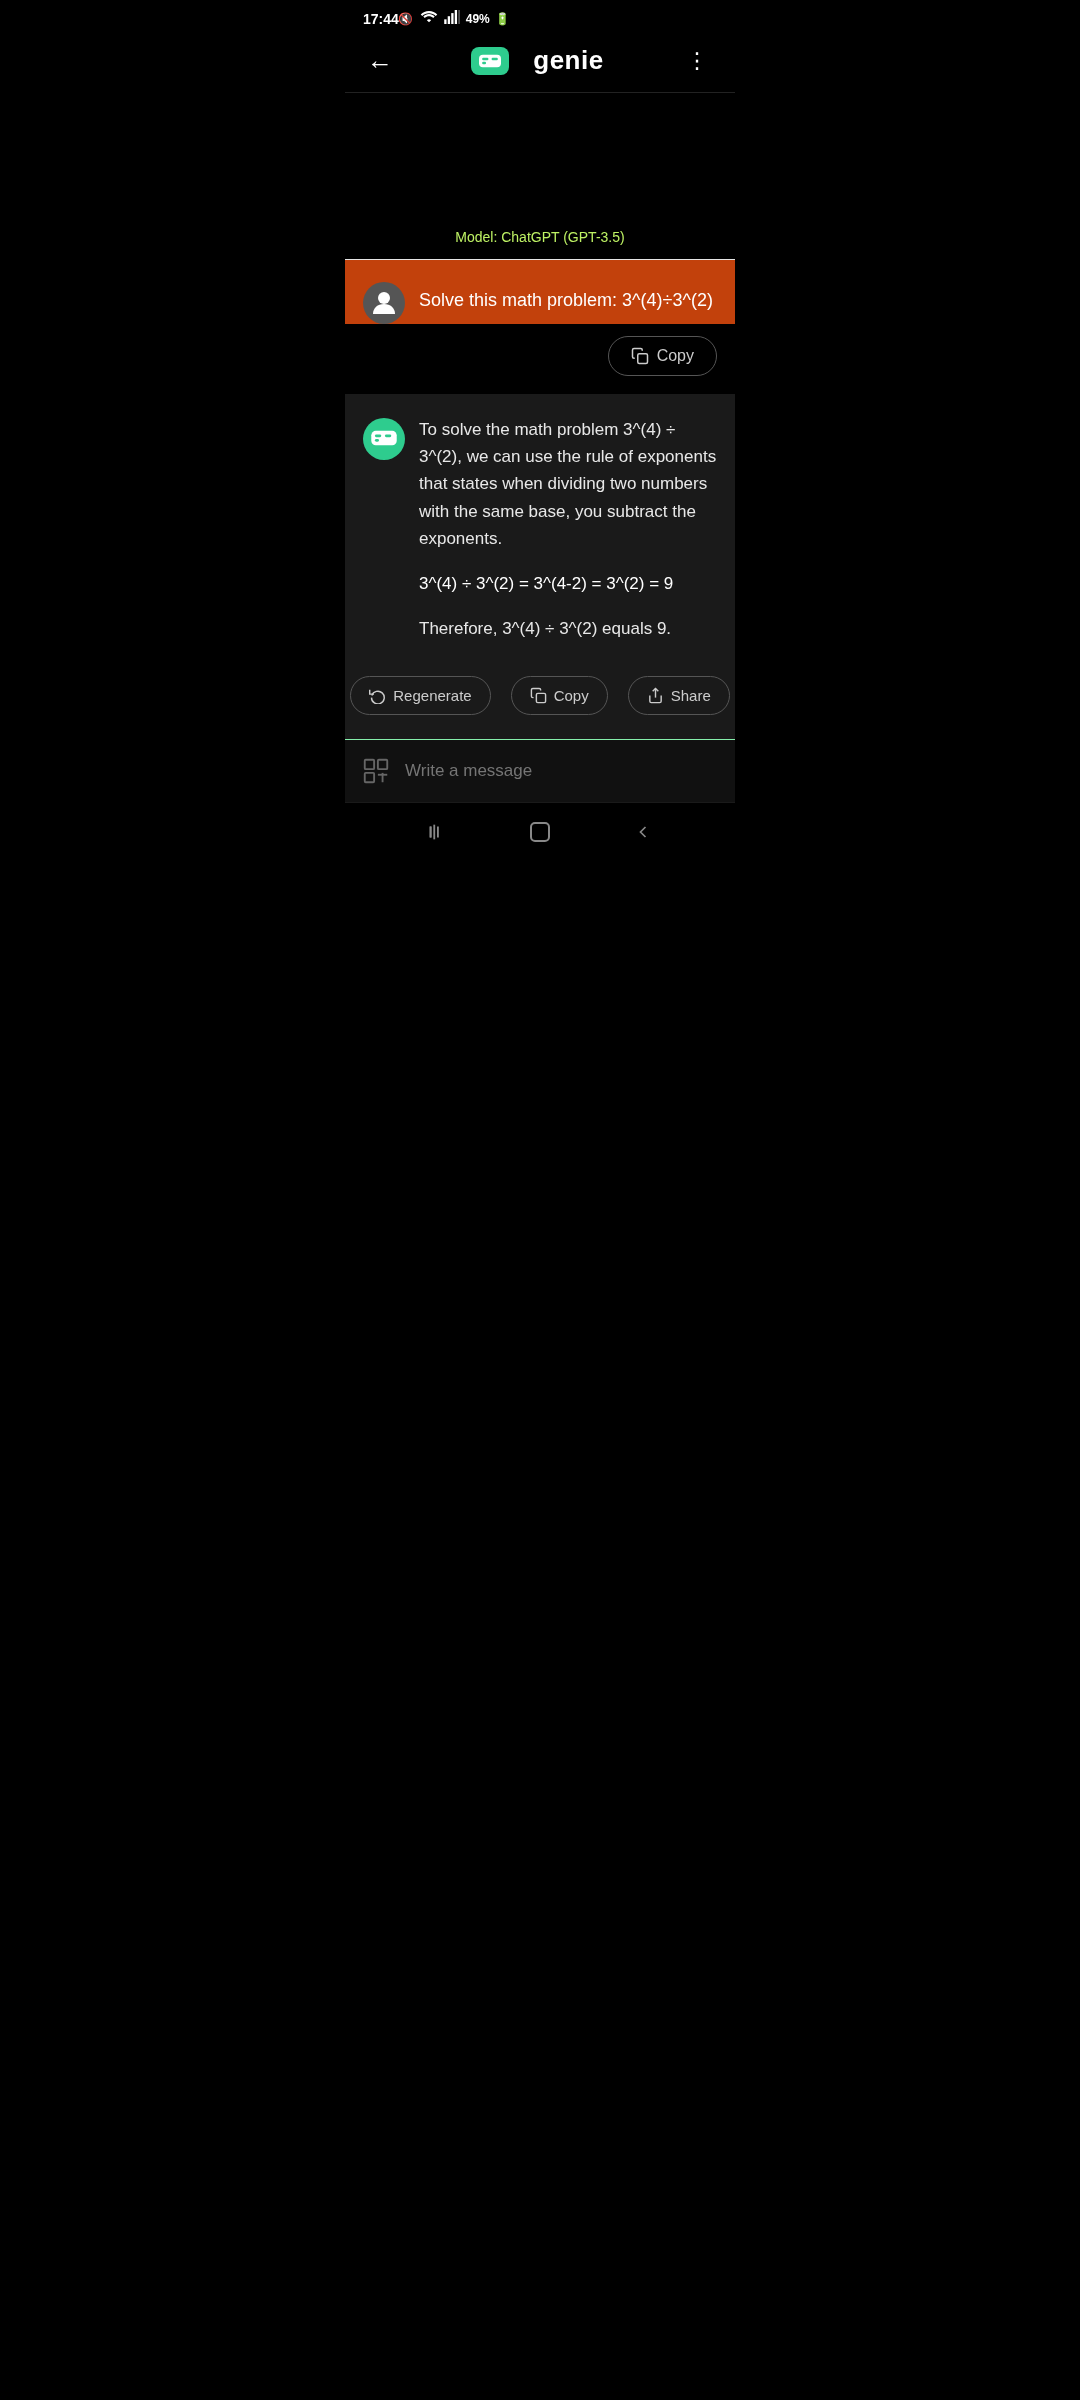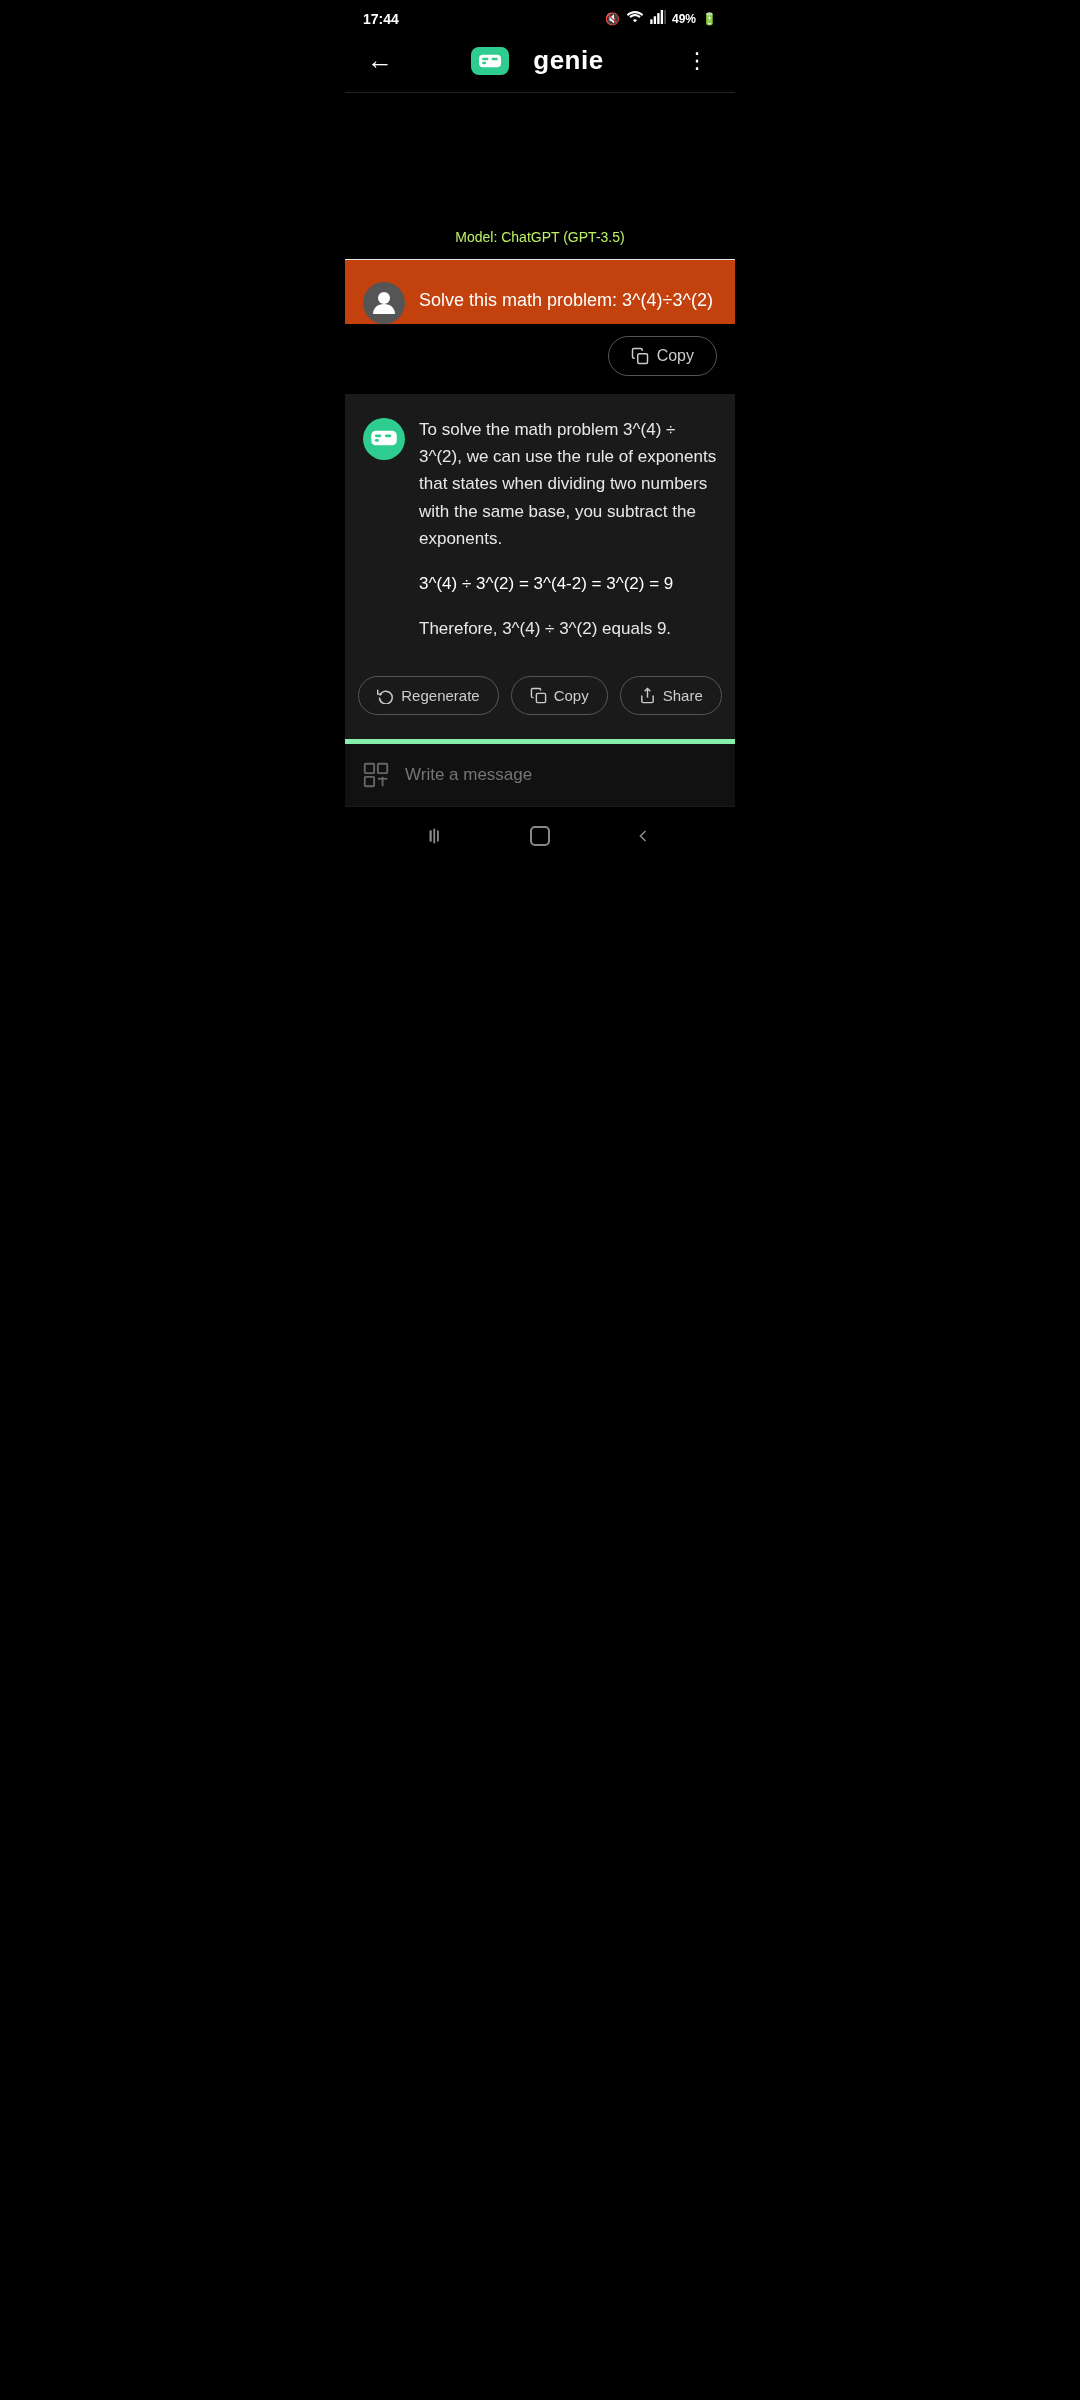--- a/index.html
+++ b/index.html
@@ -14,21 +14,21 @@
       margin: 0 auto;
       display: flex;
       flex-direction: column;
       position: relative;
       overflow: hidden;
     }
 
     
     .status-bar {
       display: flex;
-      justify-content: space-between;
+      justify-content: flex-start;
       align-items: center;
       padding: 10px 18px 4px 18px;
       font-size: 13px;
       font-weight: 600;
       color: #fff;
       background: #000;
     }
     .status-left { font-size: 14px; font-weight: 700; }
     .status-right {
       display: flex;
@@ -206,21 +206,21 @@
       font-size: 17px;
       font-weight: 500;
       margin-bottom: 18px;
       color: #fff;
     }
 
     
     .action-buttons {
       display: flex;
       justify-content: center;
-      gap: 12px;
+      gap: 20px;
       margin-top: 22px;
       padding-bottom: 8px;
     }
     .action-btn {
       display: flex;
       align-items: center;
       gap: 7px;
       background: transparent;
       border: 1.5px solid #555;
       border-radius: 50px;
@@ -230,21 +230,21 @@
       cursor: pointer;
     }
     .action-btn svg {
       width: 17px;
       height: 17px;
     }
 
     
     .message-input-area {
       background: #111;
-      border-top: 5px solid #86efac;
+      border-top: 1px solid #86efac;
       padding: 14px 34px 14px 14px;
       display: flex;
       align-items: center;
       gap: 12px;
     }
     .input-icon {
       width: 34px;
       height: 34px;
       flex-shrink: 0;
       display: flex;

